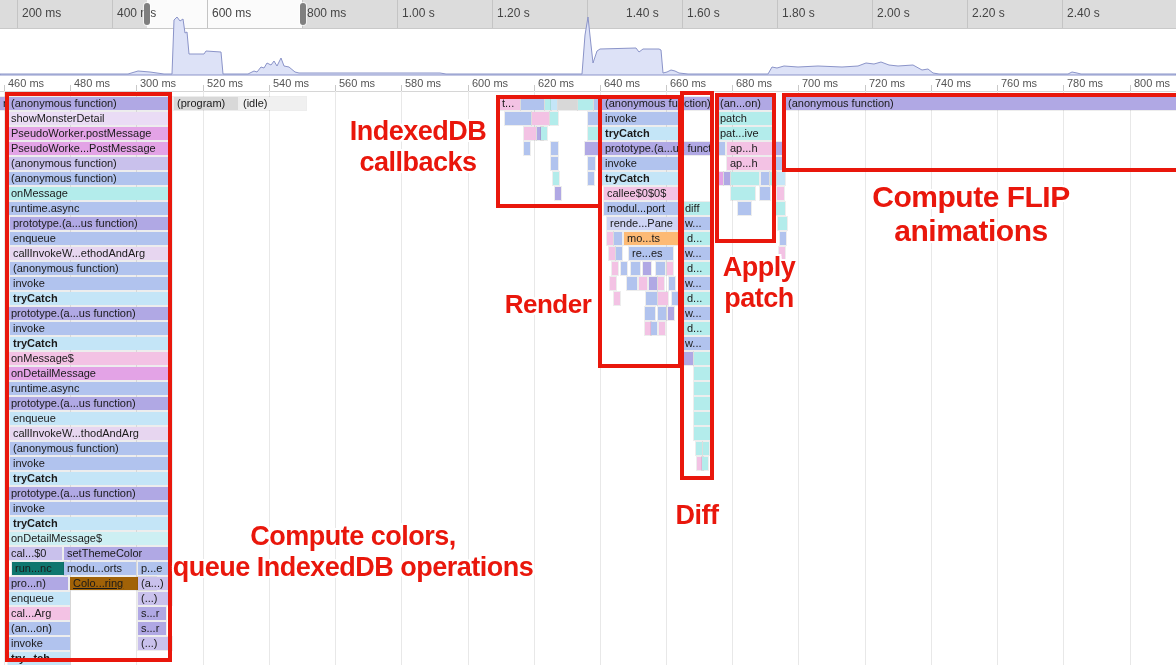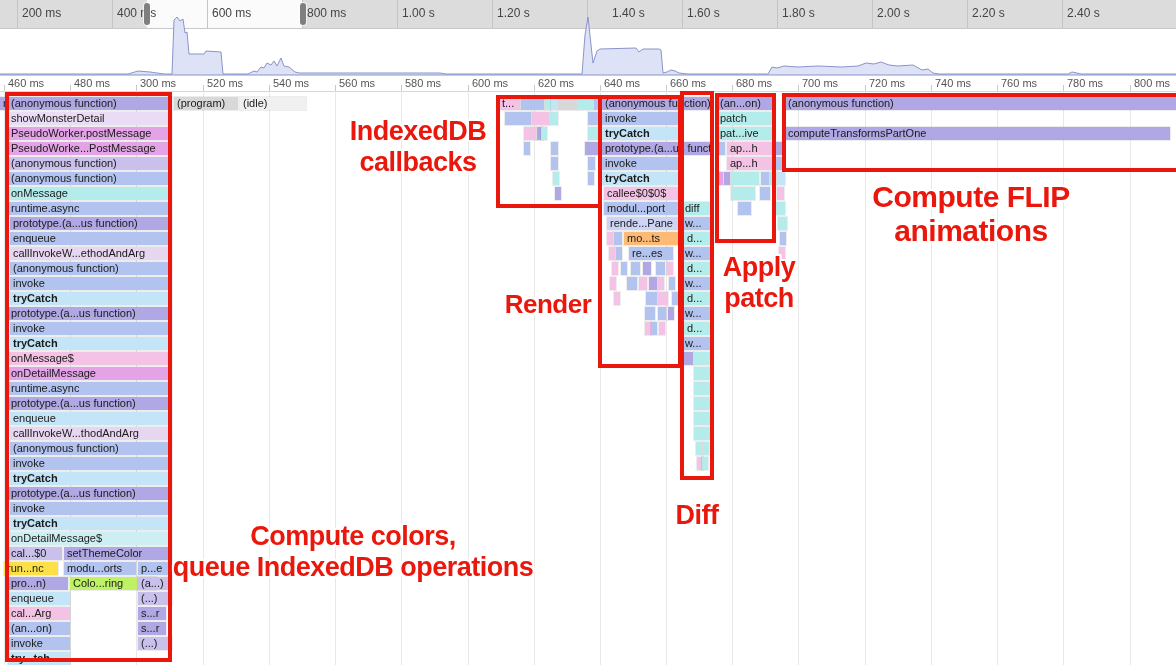--- a/index.html
+++ b/index.html
@@ -50,21 +50,21 @@
       <div class="lbl" style="left: 117px;">400 ms</div>
       <div class="tick" style="left: 207px;"></div>
       <div class="lbl" style="left: 212px;">600 ms</div>
       <div class="tick" style="left: 302px;"></div>
       <div class="lbl" style="left: 307px;">800 ms</div>
       <div class="tick" style="left: 397px;"></div>
       <div class="lbl" style="left: 402px;">1.00 s</div>
       <div class="tick" style="left: 492px;"></div>
       <div class="lbl" style="left: 497px;">1.20 s</div>
       <div class="tick" style="left: 587px;"></div>
-      <div class="lbl" style="left: 612px;">1.40 s</div>
+      <div class="lbl" style="left: 626px;">1.40 s</div>
       <div class="tick" style="left: 682px;"></div>
       <div class="lbl" style="left: 687px;">1.60 s</div>
       <div class="tick" style="left: 777px;"></div>
       <div class="lbl" style="left: 782px;">1.80 s</div>
       <div class="tick" style="left: 872px;"></div>
       <div class="lbl" style="left: 877px;">2.00 s</div>
       <div class="tick" style="left: 967px;"></div>
       <div class="lbl" style="left: 972px;">2.20 s</div>
       <div class="tick" style="left: 1062px;"></div>
       <div class="lbl" style="left: 1067px;">2.40 s</div>
@@ -157,25 +157,25 @@
       <div class="bar" style="left: 10px; top: 336px; width: 162px; background: rgb(231, 214, 240);">callInvokeW...thodAndArg</div>
       <div class="bar" style="left: 10px; top: 351px; width: 162px; background: rgb(177, 195, 238);">(anonymous function)</div>
       <div class="bar" style="left: 10px; top: 366px; width: 162px; background: rgb(177, 195, 238);">invoke</div>
       <div class="bar bold" style="left: 10px; top: 381px; width: 162px; background: rgb(196, 229, 247);">tryCatch</div>
       <div class="bar" style="left: 8px; top: 396px; width: 164px; background: rgb(176, 168, 228);">prototype.(a...us function)</div>
       <div class="bar" style="left: 10px; top: 411px; width: 162px; background: rgb(177, 195, 238);">invoke</div>
       <div class="bar bold" style="left: 10px; top: 426px; width: 162px; background: rgb(196, 229, 247);">tryCatch</div>
       <div class="bar" style="left: 8px; top: 441px; width: 164px; background: rgb(205, 239, 243);">onDetailMessage$</div>
       <div class="bar" style="left: 8px; top: 456px; width: 54px; background: rgb(201, 193, 236);">cal...$0</div>
       <div class="bar" style="left: 64px; top: 456px; width: 108px; background: rgb(176, 168, 228);">setThemeColor</div>
-      <div class="bar" style="left: 4px; top: 471px; width: 54px; background: #fde047;">run...nc</div>
+      <div class="bar" style="left: 12px; top: 471px; width: 54px; background: #0f766e;">run...nc</div>
       <div class="bar" style="left: 64px; top: 471px; width: 72px; background: rgb(177, 195, 238);">modu...orts</div>
       <div class="bar" style="left: 138px; top: 471px; width: 34px; background: rgb(177, 195, 238);">p...e</div>
       <div class="bar" style="left: 8px; top: 486px; width: 60px; background: rgb(176, 168, 228);">pro...n)</div>
-      <div class="bar" style="left: 70px; top: 486px; width: 86px; background: #bef264;">Colo...ring</div>
+      <div class="bar" style="left: 70px; top: 486px; width: 86px; background: #a16207; text-decoration: underline;">Colo...ring</div>
       <div class="bar" style="left: 138px; top: 486px; width: 34px; background: rgb(201, 193, 236);">(a...)</div>
       <div class="bar" style="left: 8px; top: 501px; width: 62px; background: rgb(196, 229, 247);">enqueue</div>
       <div class="bar" style="left: 138px; top: 501px; width: 34px; background: rgb(201, 193, 236);">(...)</div>
       <div class="bar" style="left: 8px; top: 516px; width: 62px; background: rgb(243, 194, 228);">cal...Arg</div>
       <div class="bar" style="left: 138px; top: 516px; width: 28px; background: rgb(176, 168, 228);">s...r</div>
       <div class="bar" style="left: 8px; top: 531px; width: 62px; background: rgb(177, 195, 238);">(an...on)</div>
       <div class="bar" style="left: 138px; top: 531px; width: 28px; background: rgb(176, 168, 228);">s...r</div>
       <div class="bar" style="left: 8px; top: 546px; width: 62px; background: rgb(177, 195, 238);">invoke</div>
       <div class="bar" style="left: 138px; top: 546px; width: 34px; background: rgb(201, 193, 236);">(...)</div>
       <div class="bar bold" style="left: 8px; top: 561px; width: 62px; background: rgb(196, 229, 247);">try...tch</div>
@@ -278,21 +278,20 @@
       <div class="bar" style="left: 738px; top: 111px; width: 13px; background: rgb(177, 195, 238);"></div>
       <div class="bar" style="left: 776px; top: 51px; width: 9px; background: rgb(176, 168, 228);"></div>
       <div class="bar" style="left: 776px; top: 66px; width: 9px; background: rgb(177, 195, 238);"></div>
       <div class="bar" style="left: 777px; top: 81px; width: 8px; background: rgb(196, 229, 247);"></div>
       <div class="bar" style="left: 777px; top: 96px; width: 7px; background: rgb(243, 194, 228);"></div>
       <div class="bar" style="left: 776px; top: 111px; width: 9px; background: rgb(179, 236, 235);"></div>
       <div class="bar" style="left: 778px; top: 126px; width: 9px; background: rgb(179, 236, 235);"></div>
       <div class="bar" style="left: 780px; top: 141px; width: 6px; background: rgb(177, 195, 238);"></div>
       <div class="bar" style="left: 779px; top: 156px; width: 4px; background: rgb(243, 194, 228);"></div>
       <div class="bar" style="left: 785px; top: 6px; width: 391px; background: rgb(176, 168, 228);">(anonymous function)</div>
-      <div class="bar" style="left: 785px; top: 36px; width: 385px; background: rgb(176, 168, 228);">computeTransformsPartOne</div>
     </div>
   <div class="anno">
       <div class="annobox" style="left: 5px; top: 92px; width: 167px; height: 570px; border-color: rgb(233, 23, 12);"></div>
       <div class="annobox" style="left: 496px; top: 95px; width: 106px; height: 113px; border-color: rgb(233, 23, 12);"></div>
       <div class="annobox" style="left: 598px; top: 95px; width: 84px; height: 273px; border-color: rgb(233, 23, 12);"></div>
       <div class="annobox" style="left: 680px; top: 91px; width: 34px; height: 389px; border-color: rgb(233, 23, 12);"></div>
       <div class="annobox" style="left: 715px; top: 93px; width: 61px; height: 150px; border-color: rgb(233, 23, 12);"></div>
       <div class="annobox" style="left: 782px; top: 93px; width: 398px; height: 79px; border-color: rgb(233, 23, 12);"></div>
       <div class="annolbl" style="left: 418px; top: 116px; font-size: 27px; color: rgb(233, 23, 12);">IndexedDB
 callbacks</div>

